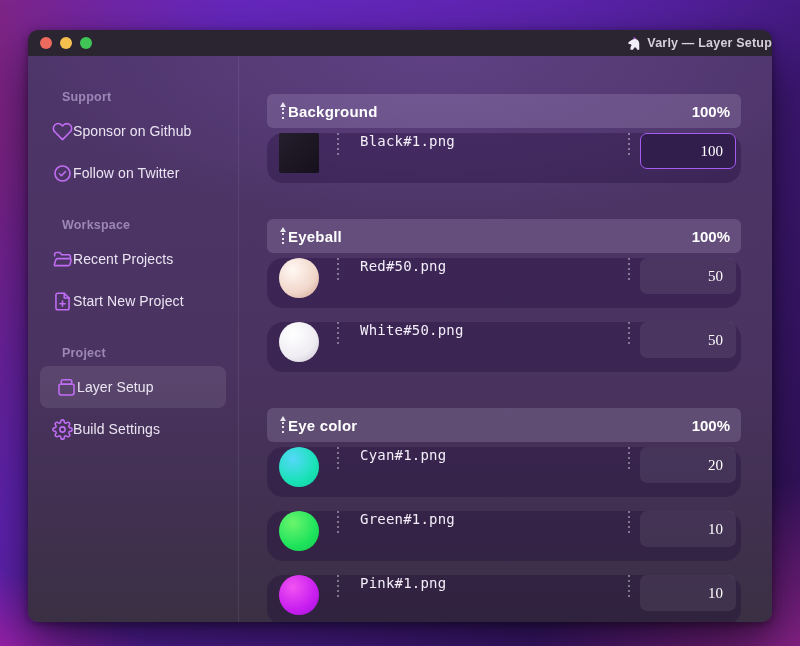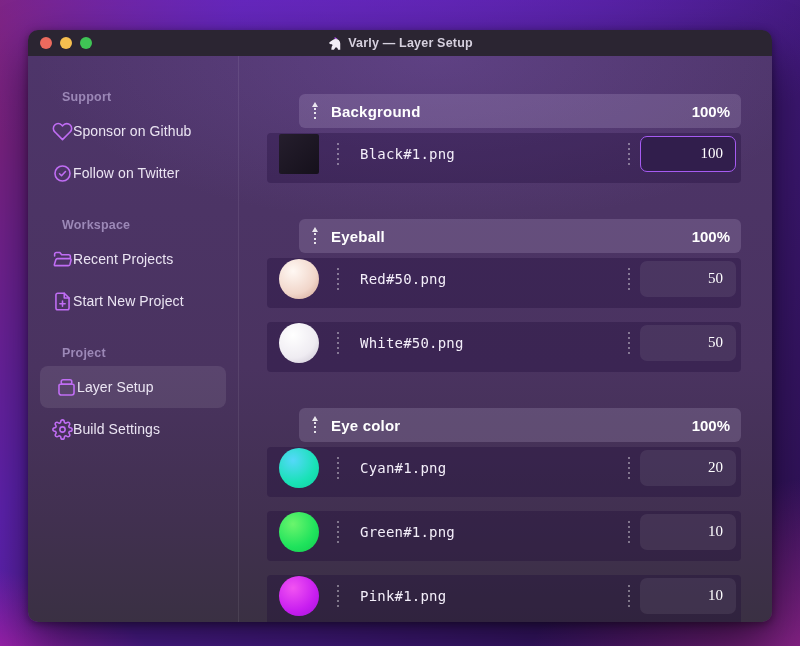--- a/index.html
+++ b/index.html
@@ -19,21 +19,21 @@
 
   
   .window {
     position:absolute; left:28px; top:30px; width:744px; height:592px;
     border-radius:10px; overflow:hidden;
     box-shadow:0 22px 48px rgba(0,0,0,.55), 0 2px 8px rgba(0,0,0,.4);
     display:flex; flex-direction:column;
   }
   .titlebar {
     height:26px; flex:0 0 26px; background:#2b2532;
-    display:flex; align-items:center; justify-content:center; position:relative;
+    display:flex; align-items:center; justify-content:flex-end; position:relative;
   }
   .traffic { position:absolute; left:12px; top:0; height:100%; display:flex; align-items:center; gap:8px; }
   .tl { width:12px; height:12px; border-radius:50%; display:inline-block; }
   .tl-close { background:var(--close,#ec6a5e); }
   .tl-min   { background:var(--minimize,#f5bf4f); }
   .tl-zoom  { background:var(--zoom,#48c053); }
   .title-wrap { display:flex; align-items:center; gap:6px; }
   .title-text { font-size:12.5px; font-weight:700; color:#d6d0de; letter-spacing:.2px; }
 
   .win-body {
@@ -54,33 +54,33 @@
   .nav-item.active { background:rgba(255,255,255,.09);padding-left:16px; }
   .nav-icon { width:21px; height:21px; color:var(--icon,#c06df4); display:inline-flex; }
   .nav-icon svg { width:21px; height:21px; }
   .nav-label { font-size:14px; color:#ebe5f3; letter-spacing:.1px; }
 
   
   .main { flex:1; padding:38px 31px 0 28px; overflow:hidden; }
   .group { margin-bottom:36px; }
   .group-header {
     height:34px; border-radius:6px; background:rgba(236,226,255,.155);
-    display:flex; align-items:center; gap:11px; padding:0 11px;margin-left:32px;
+    display:flex; align-items:center; padding:0 11px;
   }
   .group-name { font-size:15px; font-weight:700; color:#ffffff; letter-spacing:.2px; }
   .group-weight { margin-left:auto; font-size:15px; font-weight:700; color:#ffffff; }
 
   .drag-handle { display:inline-flex; flex-direction:column; align-items:center; width:10px; cursor:grab; }
   .dh-arrow { width:0; height:0; border-left:3.5px solid transparent; border-right:3.5px solid transparent; border-bottom:5px solid rgba(255,255,255,.85); }
   .dh-dots { width:2px; height:13px; margin-top:1px;
     background:repeating-linear-gradient(to bottom, rgba(255,255,255,.85) 0 2px, transparent 2px 4.5px); }
 
   .layer-row {
-    height:50px; border-radius:4px; background:rgba(26,5,54,.30);
-    display:flex; align-items:center; padding:0 5px 9px 12px; margin-top:5px;
+    height:50px; border-radius:16px; background:rgba(26,5,54,.30);
+    display:flex; align-items:flex-start; padding:0 5px 9px 12px; margin-top:5px;
   }
   .layer-row + .layer-row { margin-top:14px; }
   .thumb { width:40px; height:40px; flex:0 0 40px; }
   .thumb-square { border-radius:2px; }
   .thumb-sphere { border-radius:50%; }
   .vsep { width:2px; height:22px; margin:0 0 0 18px; flex:0 0 2px;
     background:repeating-linear-gradient(to bottom, rgba(255,255,255,.38) 0 2px, transparent 2px 5px); }
   .vsep-right { margin-left:auto; }
   .filename { font-family:"DejaVu Sans Mono", monospace; font-size:14px; color:#f3eef9; margin-left:21px; letter-spacing:.2px; }
   .value-input {

